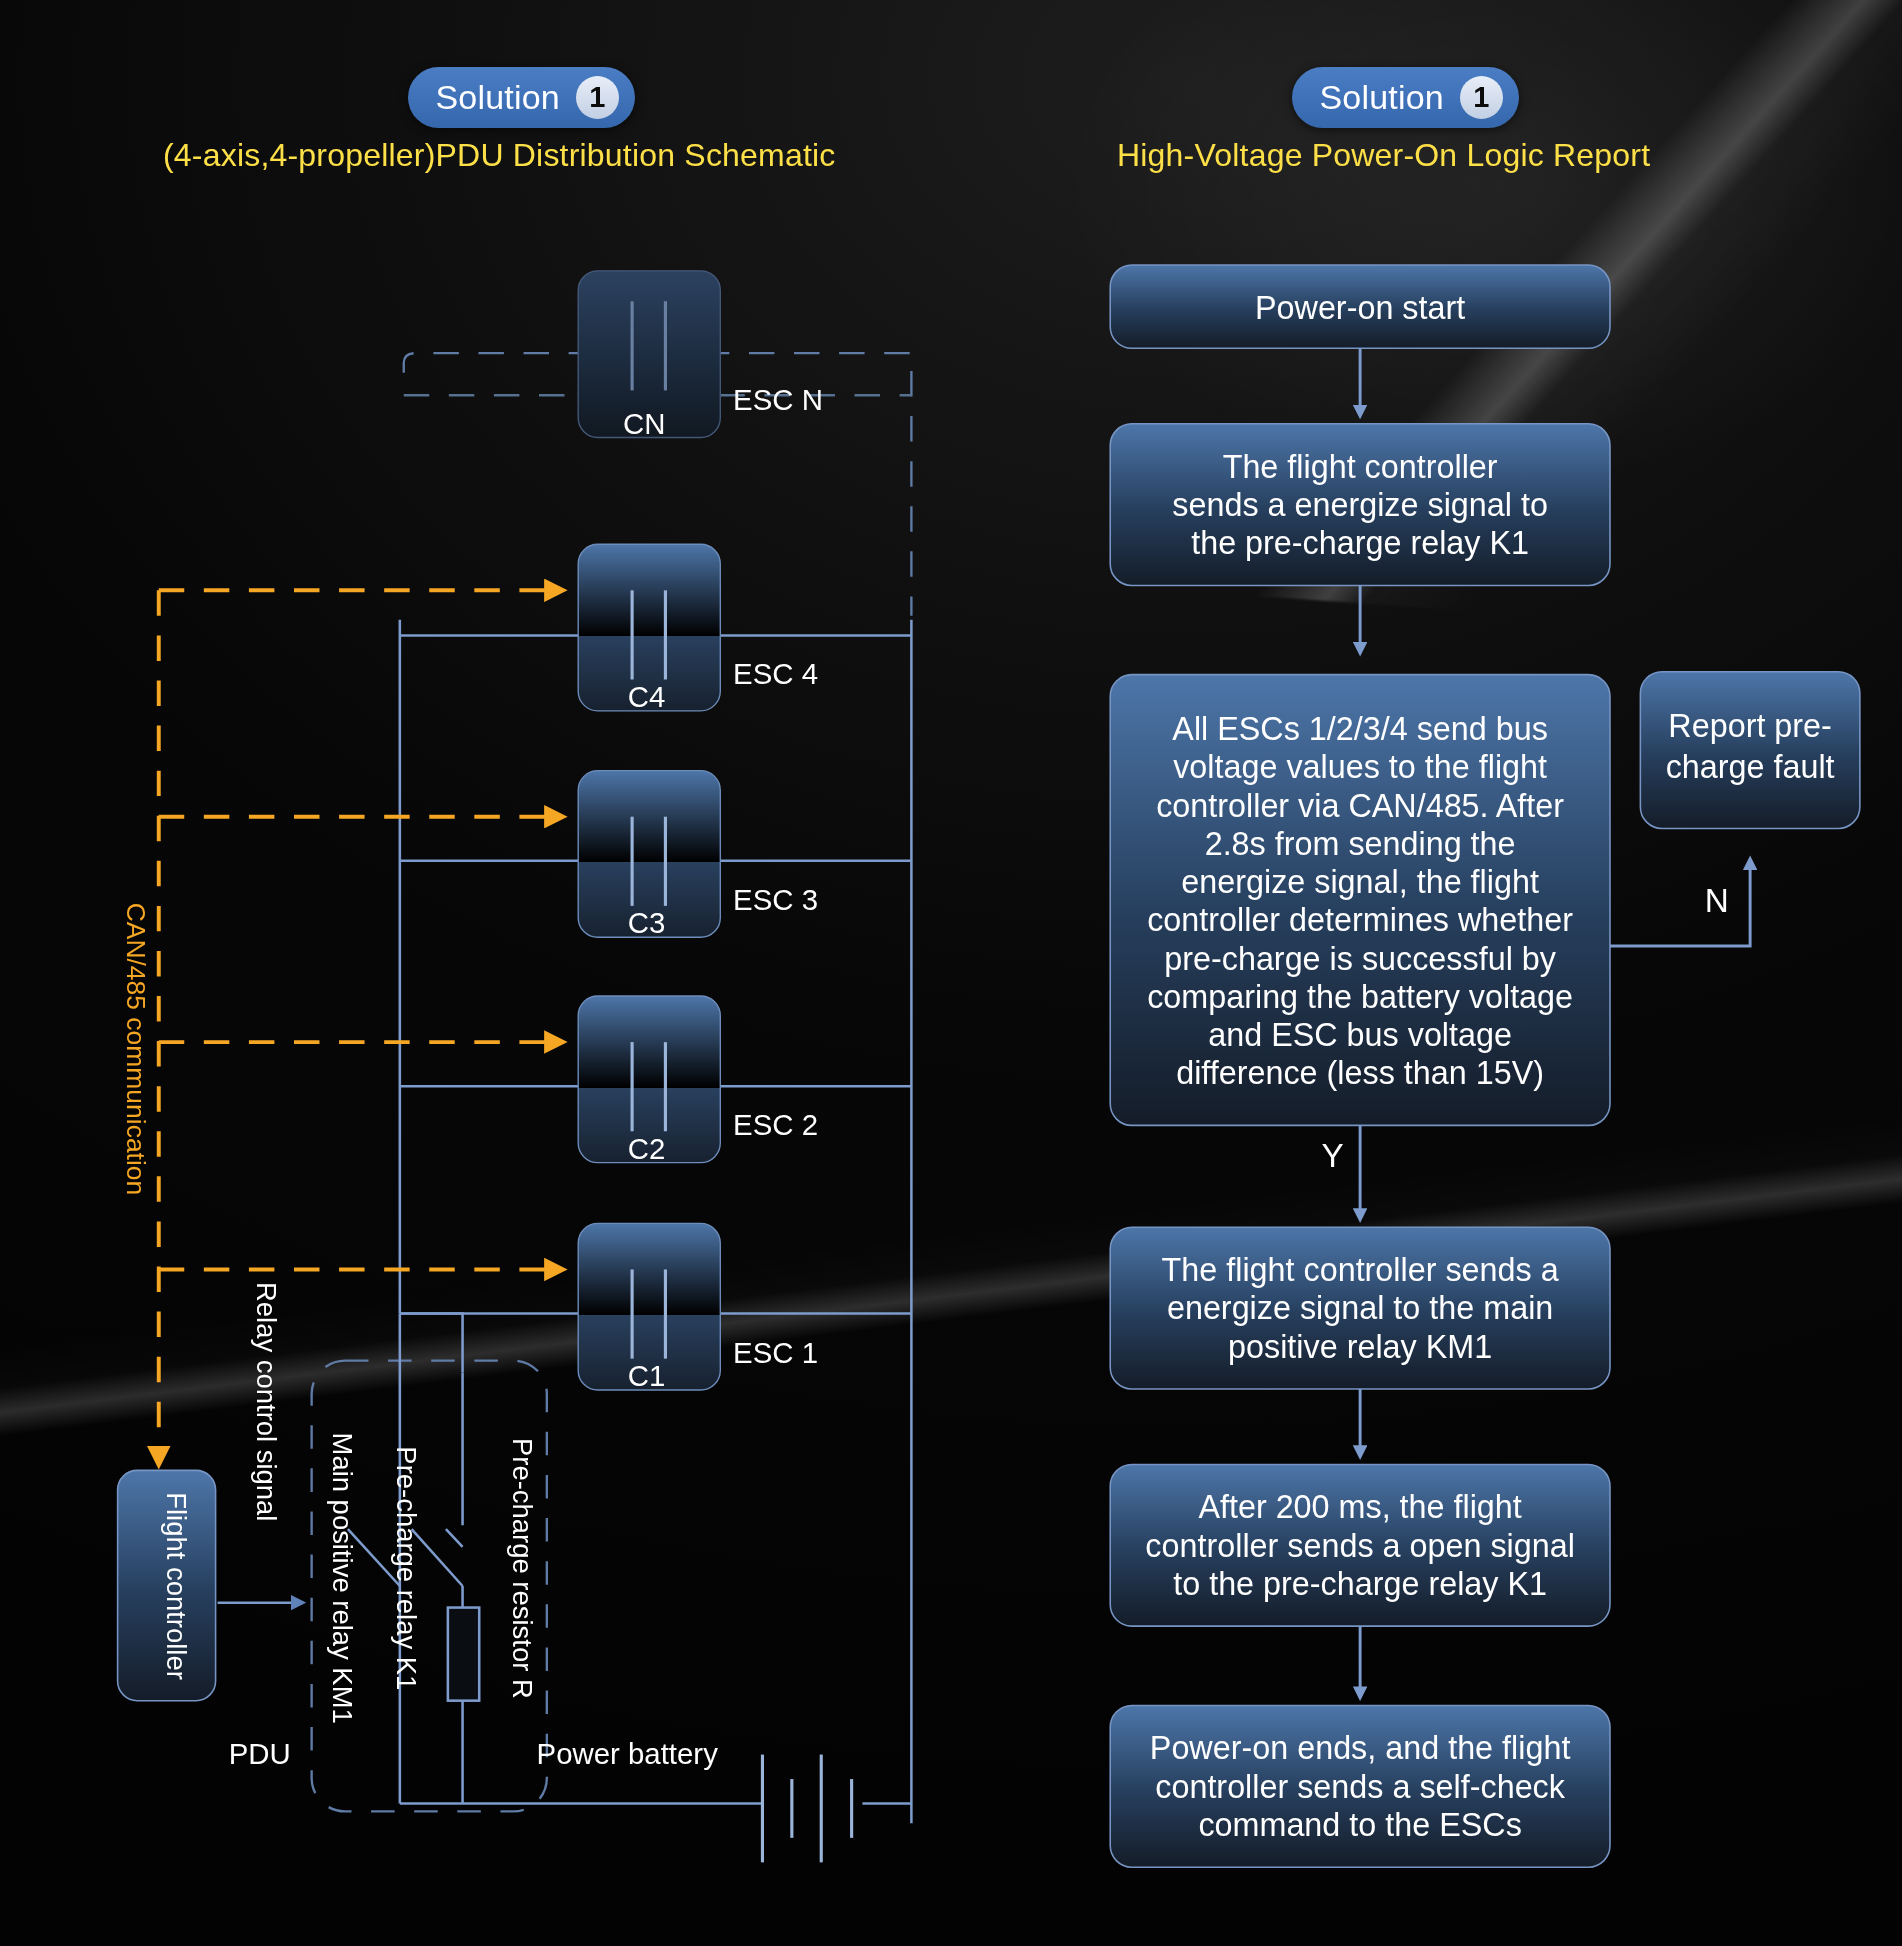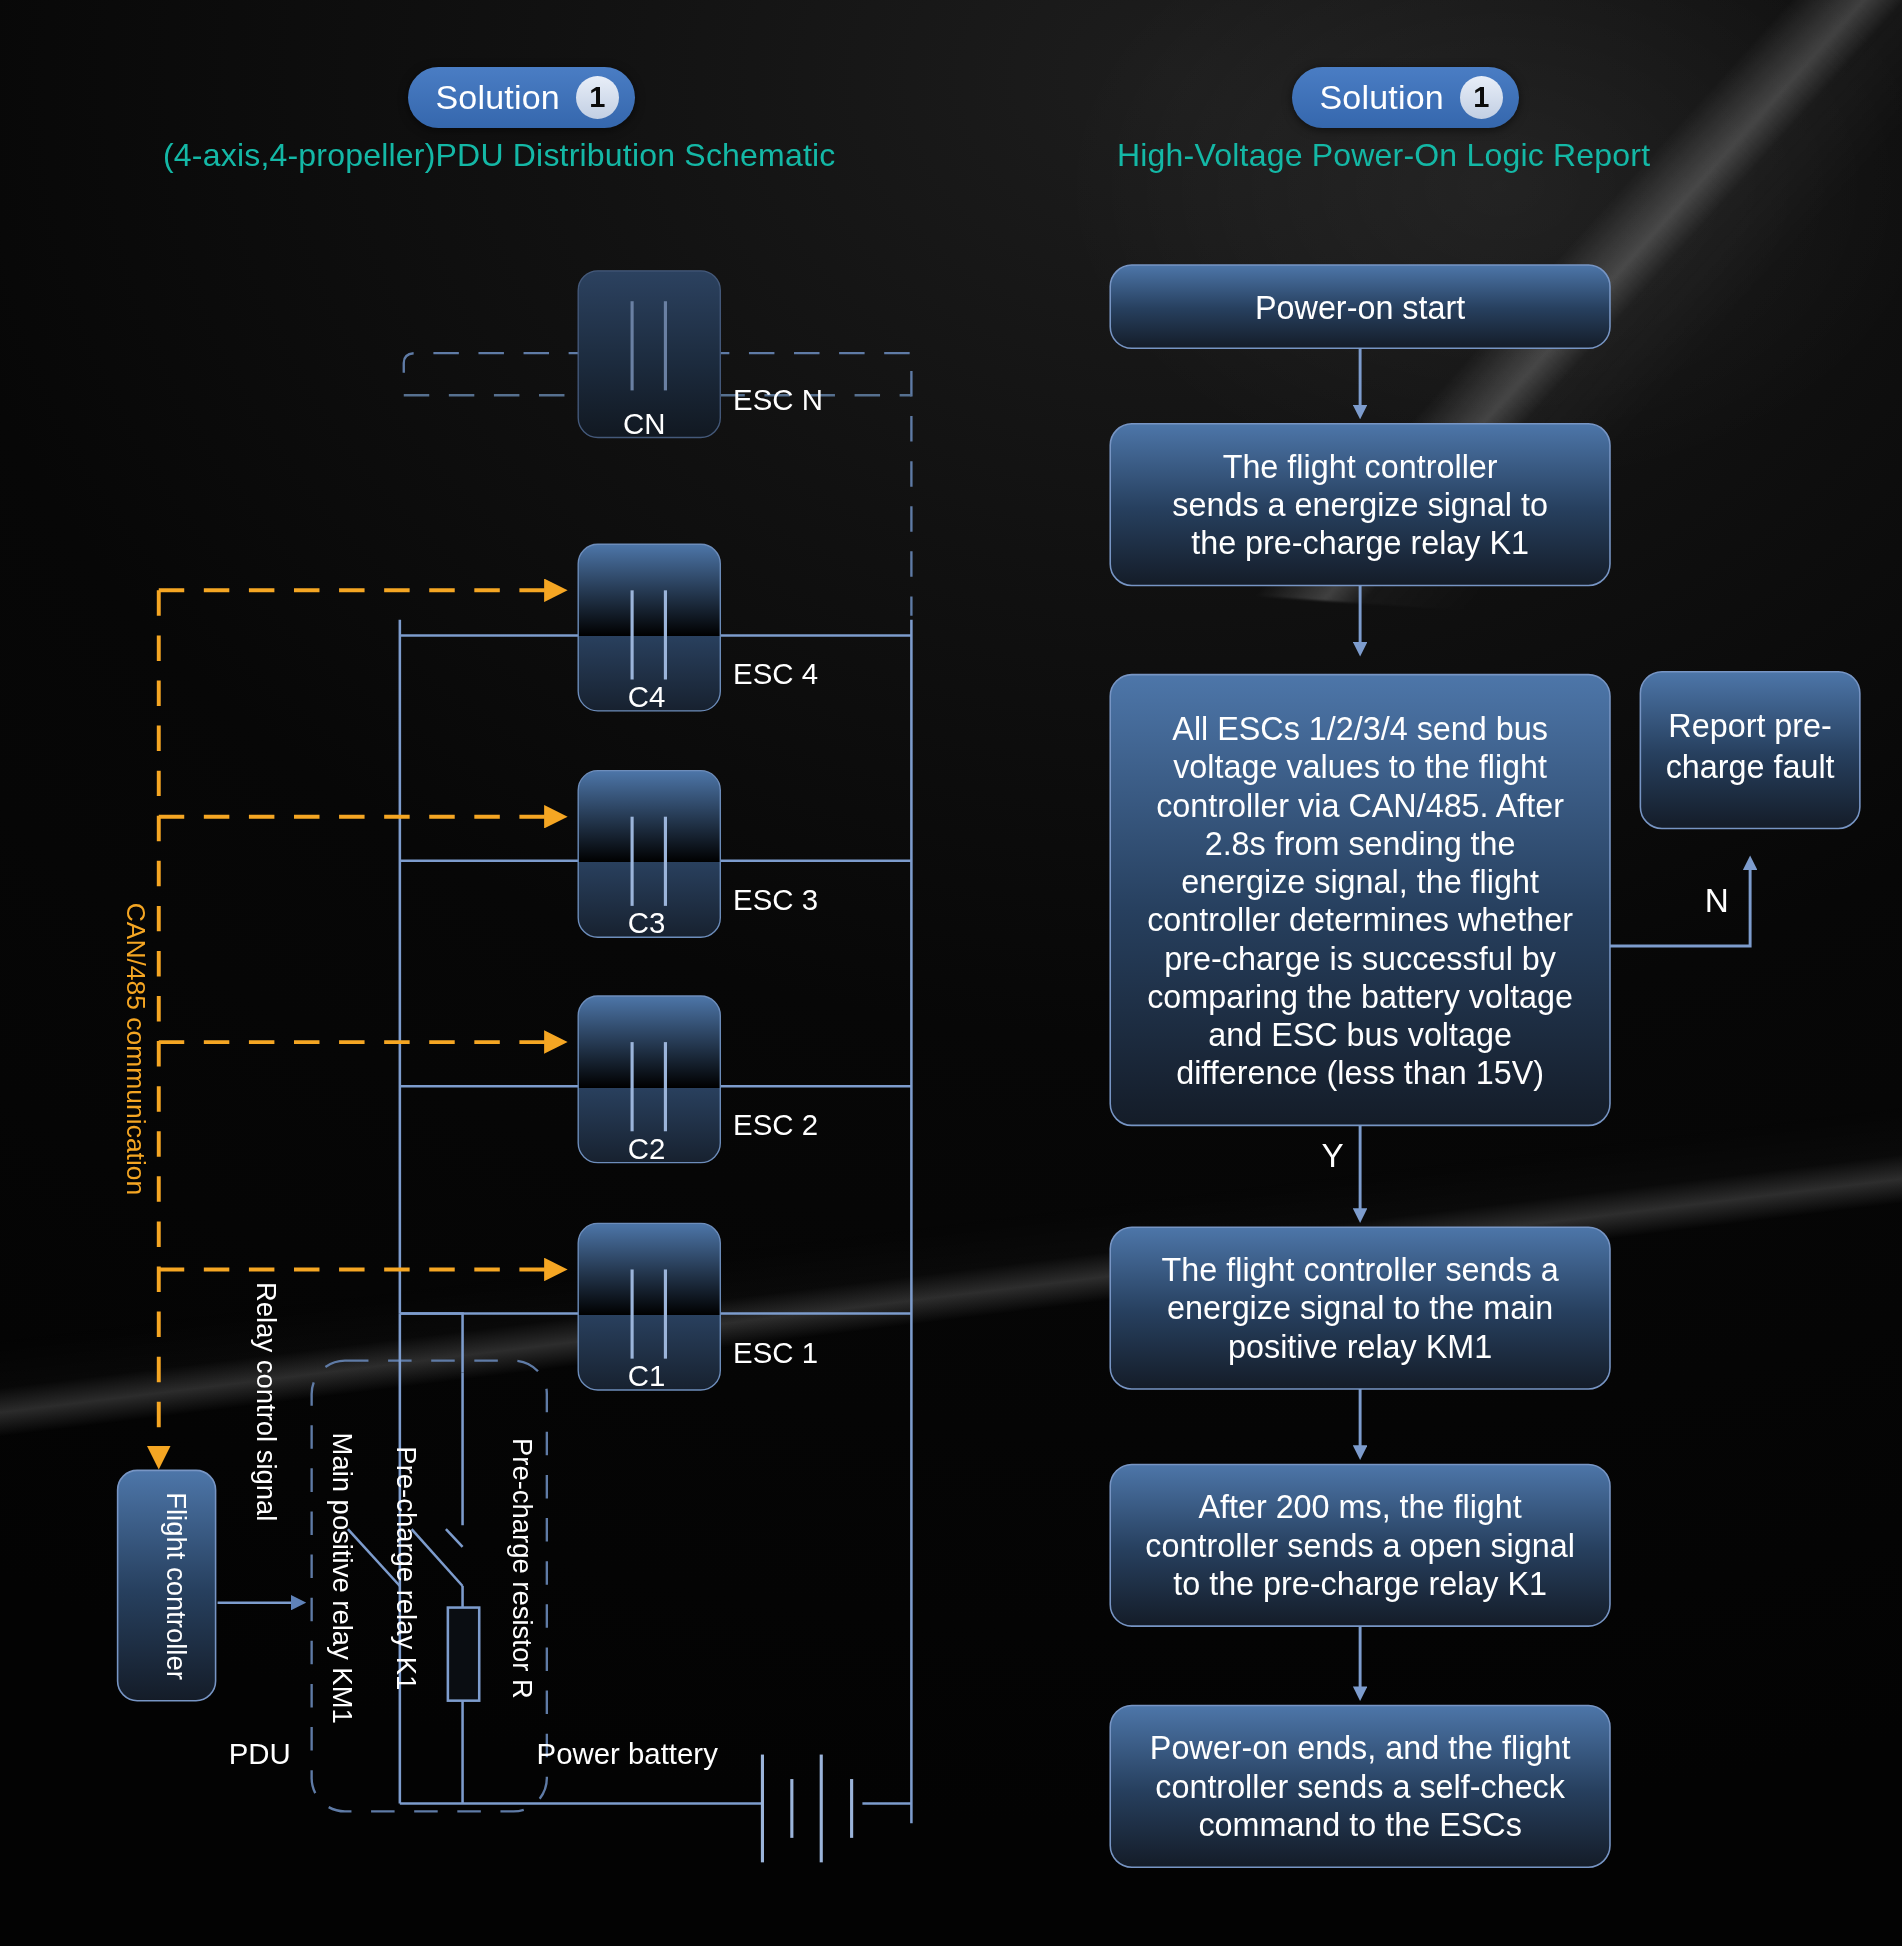--- a/index.html
+++ b/index.html
@@ -20,21 +20,21 @@
       background:radial-gradient(closest-side, rgba(255,255,255,.055), rgba(255,255,255,0));}
 
   
   .sol-pill{position:absolute;display:flex;align-items:center;gap:16px;
       background:linear-gradient(180deg,#4a7dc4 0%,#3567ad 100%);
       border-radius:979px;padding:8.8px 15.7px 8.8px 27.4px;box-shadow:0 2px 9.8px rgba(0,0,0,.55);}
   .sol-pill .txt{font-size:34px;color:#fff;letter-spacing:0.2px;}
   .sol-pill .num{width:43px;height:43px;border-radius:50%;
       background:linear-gradient(180deg,#e8eef8,#c2cfe3);color:#0b0b0b;
       font-size:29px;display:flex;align-items:center;justify-content:center;font-weight:600;}
-  .subtitle{position:absolute;font-size:32px;color:#14b8a6;white-space:nowrap;letter-spacing:0.2px;}
+  .subtitle{position:absolute;font-size:32px;color:#fde047;white-space:nowrap;letter-spacing:0.2px;}
 
   
   #left-svg,#right-svg{position:absolute;top:0;left:0;}
 
   .escbox{fill:url(#escGrad);stroke:#6d8dbb;stroke-width:1.4;}
   .escbox-dim{fill:url(#escGradDim);stroke:#44597a;stroke-width:1.4;}
   .wire{stroke:#7d9ccd;stroke-width:2.6;fill:none;}
   .wire-dim{stroke:#56708f;stroke-width:2.4;fill:none;stroke-dasharray:26 20;}
   .capbar{stroke:#9bb4da;stroke-width:3.2;}
   .capbar-dim{stroke:#6a80a3;stroke-width:3.2;}

